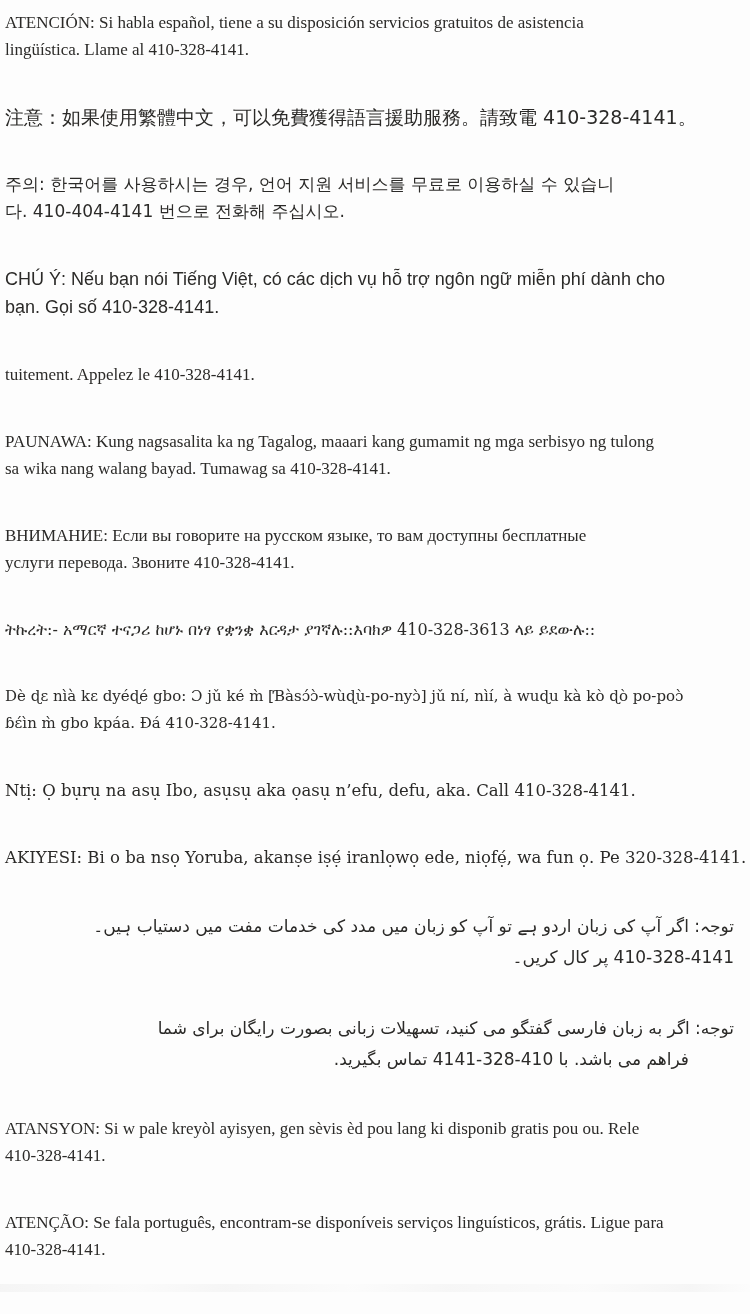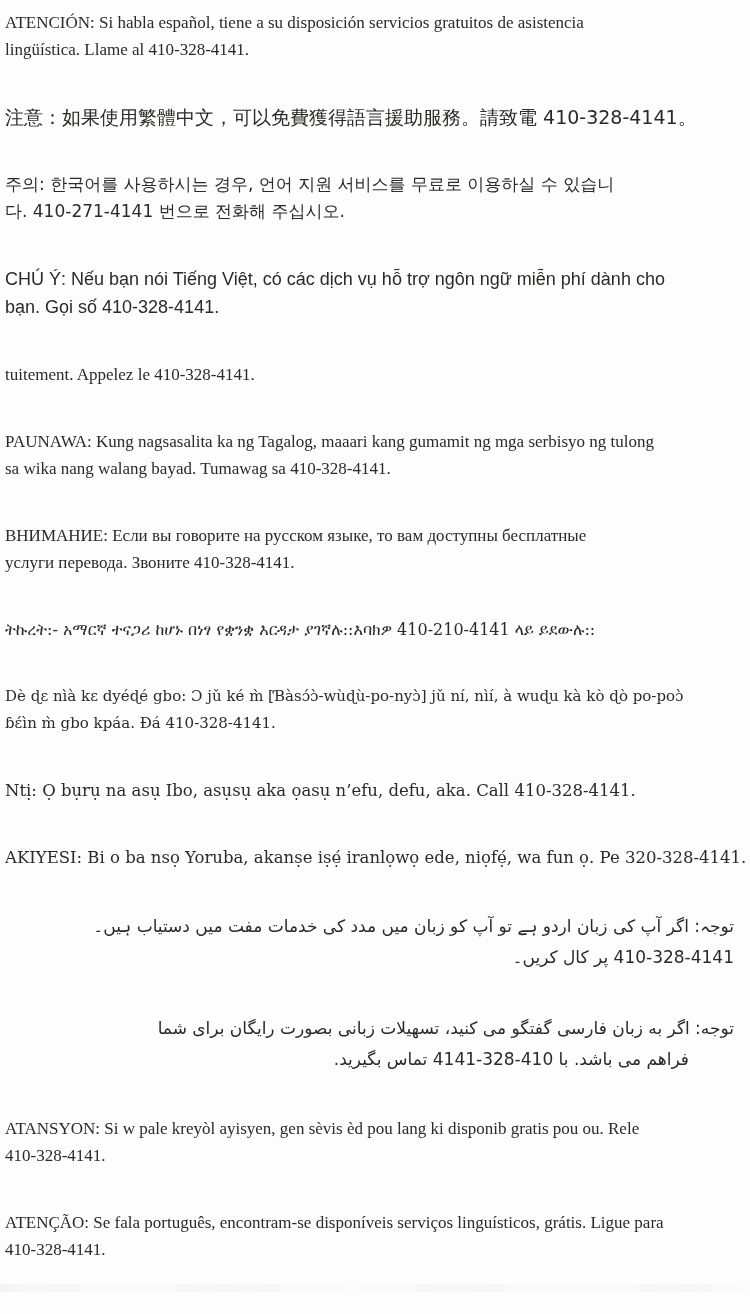--- a/index.html
+++ b/index.html
@@ -44,21 +44,21 @@
     <div class="line">ATENCIÓN: Si habla español, tiene a su disposición servicios gratuitos de asistencia</div>
     <div class="line">lingüística. Llame al 410-328-4141.</div>
   </div>
 
   <div class="n chinese">
     <div class="line">注意：如果使用繁體中文，可以免費獲得語言援助服務。請致電 410-328-4141。</div>
   </div>
 
   <div class="n korean">
     <div class="line">주의: 한국어를 사용하시는 경우, 언어 지원 서비스를 무료로 이용하실 수 있습니</div>
-    <div class="line">다. 410-271-4141 번으로 전화해 주십시오.</div>
+    <div class="line">다. 410-404-4141 번으로 전화해 주십시오.</div>
   </div>
 
   <div class="n sans">
     <div class="line">CHÚ Ý: Nếu bạn nói Tiếng Việt, có các dịch vụ hỗ trợ ngôn ngữ miễn phí dành cho</div>
     <div class="line">bạn. Gọi số 410-328-4141.</div>
   </div>
 
   <div class="n serif">
     <div class="line">tuitement. Appelez le 410-328-4141.</div>
   </div>
@@ -67,21 +67,21 @@
     <div class="line">PAUNAWA: Kung nagsasalita ka ng Tagalog, maaari kang gumamit ng mga serbisyo ng tulong</div>
     <div class="line">sa wika nang walang bayad. Tumawag sa 410-328-4141.</div>
   </div>
 
   <div class="n serif">
     <div class="line">ВНИМАНИЕ: Если вы говорите на русском языке, то вам доступны бесплатные</div>
     <div class="line">услуги перевода. Звоните 410-328-4141.</div>
   </div>
 
   <div class="n amharic">
-    <div class="line">ትኩረት:- አማርኛ ተናጋሪ ከሆኑ በነፃ የቋንቋ እርዳታ ያገኛሉ::እባክዎ 410-210-4141 ላይ ይደውሉ::</div>
+    <div class="line">ትኩረት:- አማርኛ ተናጋሪ ከሆኑ በነፃ የቋንቋ እርዳታ ያገኛሉ::እባክዎ 410-328-3613 ላይ ይደውሉ::</div>
   </div>
 
   <div class="n serif-dv bassa">
     <div class="line">Dè ɖɛ nìà kɛ dyéɖé gbo: Ɔ jǔ ké m̀ [Ɓàsɔ́ɔ̀-wùɖù-po-nyɔ̀] jǔ ní, nìí, à wuɖu kà kò ɖò po-poɔ̀</div>
     <div class="line">ɓɛ́ìn m̀ gbo kpáa. Ɖá 410-328-4141.</div>
   </div>
 
   <div class="n serif-dv">
     <div class="line">Ntị: Ọ bụrụ na asụ Ibo, asụsụ aka ọasụ n’efu, defu, aka. Call 410-328-4141.</div>
   </div>

